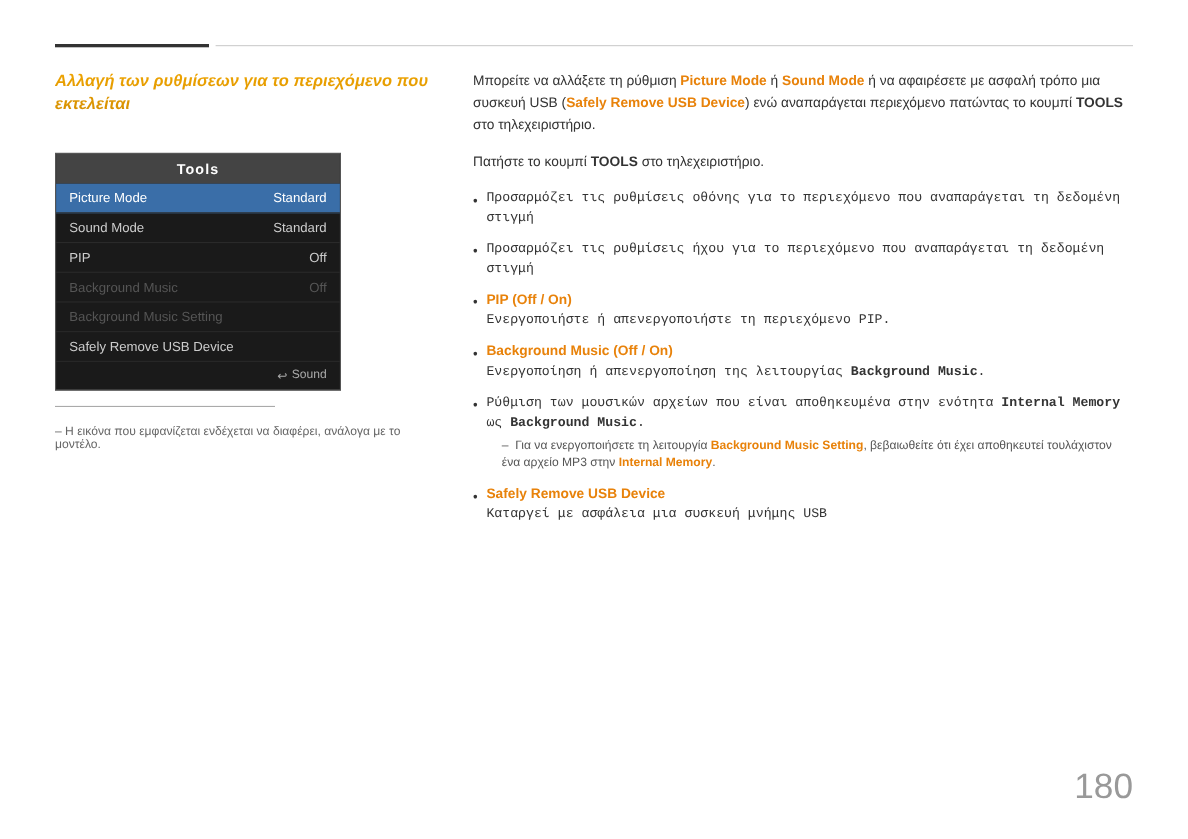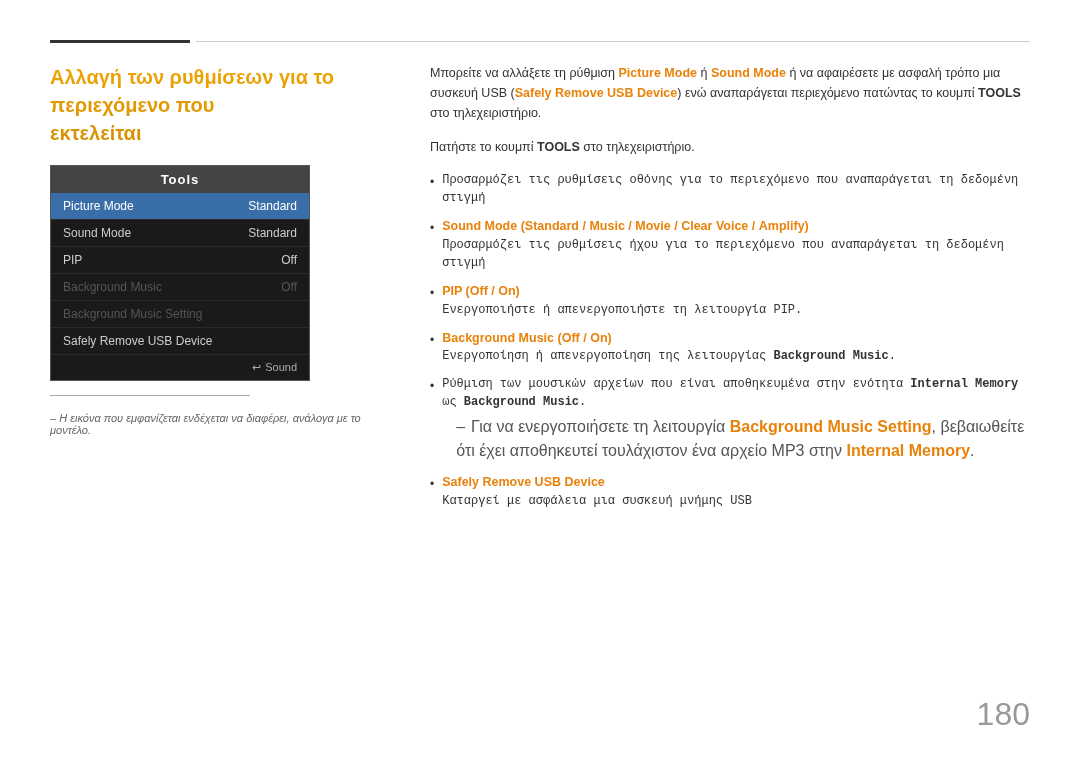--- a/index.html
+++ b/index.html
@@ -48,29 +48,30 @@
       flex: 1;
     }
 
     
     .left-column {
       width: 340px;
       flex-shrink: 0;
     }
 
     .page-title {
-      font-size: 20px;
+      font-size: 15px;
       font-weight: bold;
       color: #f0a500;
       line-height: 1.4;
-      margin-bottom: 18px;
+      margin-bottom: 34px;
       background: linear-gradient(to bottom, #f0a500, #d48e00);
       -webkit-background-clip: text;
       -webkit-text-fill-color: transparent;
       background-clip: text;
+      font-style: italic;
     }
 
     
     .tools-menu {
       border: 1.5px solid #555;
       background: #1a1a1a;
       width: 260px;
     }
 
     .tools-header {
@@ -137,21 +138,20 @@
     .left-divider {
       width: 200px;
       height: 1px;
       background: #aaa;
       margin: 14px 0;
     }
 
     .note-text {
       font-size: 11px;
       color: #666;
-      font-style: italic;
       margin-top: 16px;
     }
 
     
     .right-column {
       flex: 1;
       padding-top: 0;
     }
 
     .intro-text {
@@ -199,21 +199,21 @@
     .sub-text {
       color: #333;
       font-size: 12px;
       line-height: 1.5;
       font-family: Liberation Mono, monospace;
     }
 
     .sub-indent {
       margin-top: 4px;
       padding-left: 14px;
-      font-size: 16px;
+      font-size: 11px;
       color: #555;
       line-height: 1.5;
     }
 
     .sub-indent .dash {
       margin-right: 6px;
     }
 
     .sub-indent .highlight-orange {
       color: #e8820a;
@@ -306,30 +306,29 @@
         <li>
           <span class="bullet-dot">•</span>
           <div class="bullet-content">
             <div class="sub-text">Προσαρμόζει τις ρυθμίσεις οθόνης για το περιεχόμενο που αναπαράγεται τη δεδομένη στιγμή</div>
           </div>
         </li>
 
         <li>
           <span class="bullet-dot">•</span>
           <div class="bullet-content">
-            <span class="bullet-title">Sound Mode (<strong>Standard</strong> / <strong>Music</strong> / <strong>Movie</strong> / <strong>Clear Voice</strong> / <strong>Amplify</strong>)</span>
             <div class="sub-text">Προσαρμόζει τις ρυθμίσεις ήχου για το περιεχόμενο που αναπαράγεται τη δεδομένη στιγμή</div>
           </div>
         </li>
 
         <li>
           <span class="bullet-dot">•</span>
           <div class="bullet-content">
             <span class="bullet-title">PIP (<strong>Off</strong> / <strong>On</strong>)</span>
-            <div class="sub-text">Ενεργοποιήστε ή απενεργοποιήστε τη λειτουργία PIP.</div>
+            <div class="sub-text">Ενεργοποιήστε ή απενεργοποιήστε τη περιεχόμενο PIP.</div>
           </div>
         </li>
 
         <li>
           <span class="bullet-dot">•</span>
           <div class="bullet-content">
             <span class="bullet-title">Background Music (<strong>Off</strong> / <strong>On</strong>)</span>
             <div class="sub-text">Ενεργοποίηση ή απενεργοποίηση της λειτουργίας <span class="highlight-orange"><strong>Background Music</strong></span>.</div>
           </div>
         </li>

